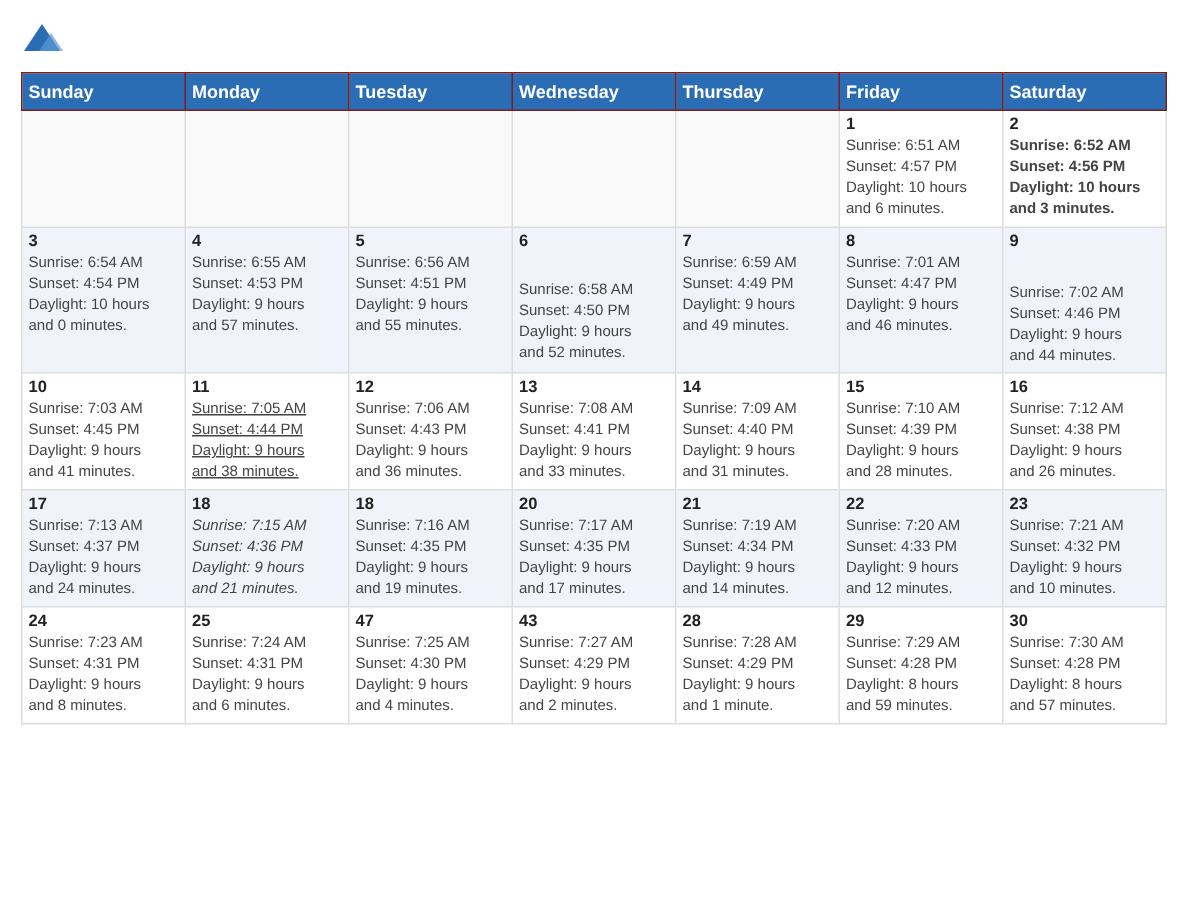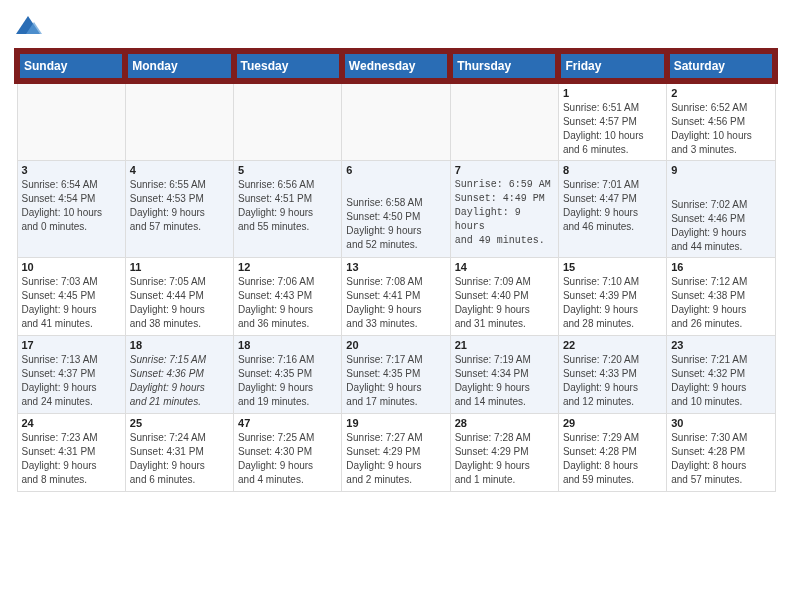--- a/index.html
+++ b/index.html
@@ -57,21 +57,21 @@
       border-collapse: collapse;
       table-layout: fixed;
     }
     .calendar th {
       background: #2a6db5;
       color: #fff;
       font-size: 12px;
       font-weight: bold;
       padding: 5px 4px;
       text-align: left;
-      border: 6px solid #7f1d1d;
+      border: 1px solid #7f1d1d;
     }
     .calendar td {
       vertical-align: top;
       border: 1px solid #ddd;
       padding: 3px 4px;
       font-size: 9.5px;
       color: #333;
       height: 78px;
       background: #fff;
     }
@@ -136,21 +136,21 @@
           <td class="empty"></td>
           <td>
             <span class="day-num">1</span>
             <div class="day-detail" style="white-space: pre-line;">Sunrise: 6:51 AM
 Sunset: 4:57 PM
 Daylight: 10 hours
 and 6 minutes.</div>
           </td>
           <td>
             <span class="day-num">2</span>
-            <div class="day-detail" style="white-space: pre-line;">Sunrise: 6:52 AM
+            <div class="day-detail" style="white-space: pre-line; font-weight: bold;">Sunrise: 6:52 AM
 Sunset: 4:56 PM
 Daylight: 10 hours
 and 3 minutes.</div>
           </td>
         </tr>
         <tr>
           <td>
             <span class="day-num">3</span>
             <div class="day-detail" style="white-space: pre-line;">Sunrise: 6:54 AM
 Sunset: 4:54 PM
@@ -173,21 +173,21 @@
           </td>
           <td>
             <span class="day-num">6</span>
             <div class="day-detail" style="white-space: pre-line; margin-top: 20px;">Sunrise: 6:58 AM
 Sunset: 4:50 PM
 Daylight: 9 hours
 and 52 minutes.</div>
           </td>
           <td>
             <span class="day-num">7</span>
-            <div class="day-detail" style="white-space: pre-line; font-family: Liberation Mono, monospace;">Sunrise: 6:59 AM
+            <div class="day-detail" style="white-space: pre-line;">Sunrise: 6:59 AM
 Sunset: 4:49 PM
 Daylight: 9 hours
 and 49 minutes.</div>
           </td>
           <td>
             <span class="day-num">8</span>
             <div class="day-detail" style="white-space: pre-line;">Sunrise: 7:01 AM
 Sunset: 4:47 PM
 Daylight: 9 hours
 and 46 minutes.</div>
@@ -203,21 +203,21 @@
         <tr>
           <td>
             <span class="day-num">10</span>
             <div class="day-detail" style="white-space: pre-line;">Sunrise: 7:03 AM
 Sunset: 4:45 PM
 Daylight: 9 hours
 and 41 minutes.</div>
           </td>
           <td>
             <span class="day-num">11</span>
-            <div class="day-detail" style="white-space: pre-line;">Sunrise: 7:05 AM
+            <div class="day-detail" style="white-space: pre-line; text-decoration: underline;">Sunrise: 7:05 AM
 Sunset: 4:44 PM
 Daylight: 9 hours
 and 38 minutes.</div>
           </td>
           <td>
             <span class="day-num">12</span>
             <div class="day-detail" style="white-space: pre-line;">Sunrise: 7:06 AM
 Sunset: 4:43 PM
 Daylight: 9 hours
 and 36 minutes.</div>
@@ -318,21 +318,21 @@
 and 6 minutes.</div>
           </td>
           <td>
             <span class="day-num">47</span>
             <div class="day-detail" style="white-space: pre-line;">Sunrise: 7:25 AM
 Sunset: 4:30 PM
 Daylight: 9 hours
 and 4 minutes.</div>
           </td>
           <td>
-            <span class="day-num">19</span>
+            <span class="day-num">43</span>
             <div class="day-detail" style="white-space: pre-line;">Sunrise: 7:27 AM
 Sunset: 4:29 PM
 Daylight: 9 hours
 and 2 minutes.</div>
           </td>
           <td>
             <span class="day-num">28</span>
             <div class="day-detail" style="white-space: pre-line;">Sunrise: 7:28 AM
 Sunset: 4:29 PM
 Daylight: 9 hours

